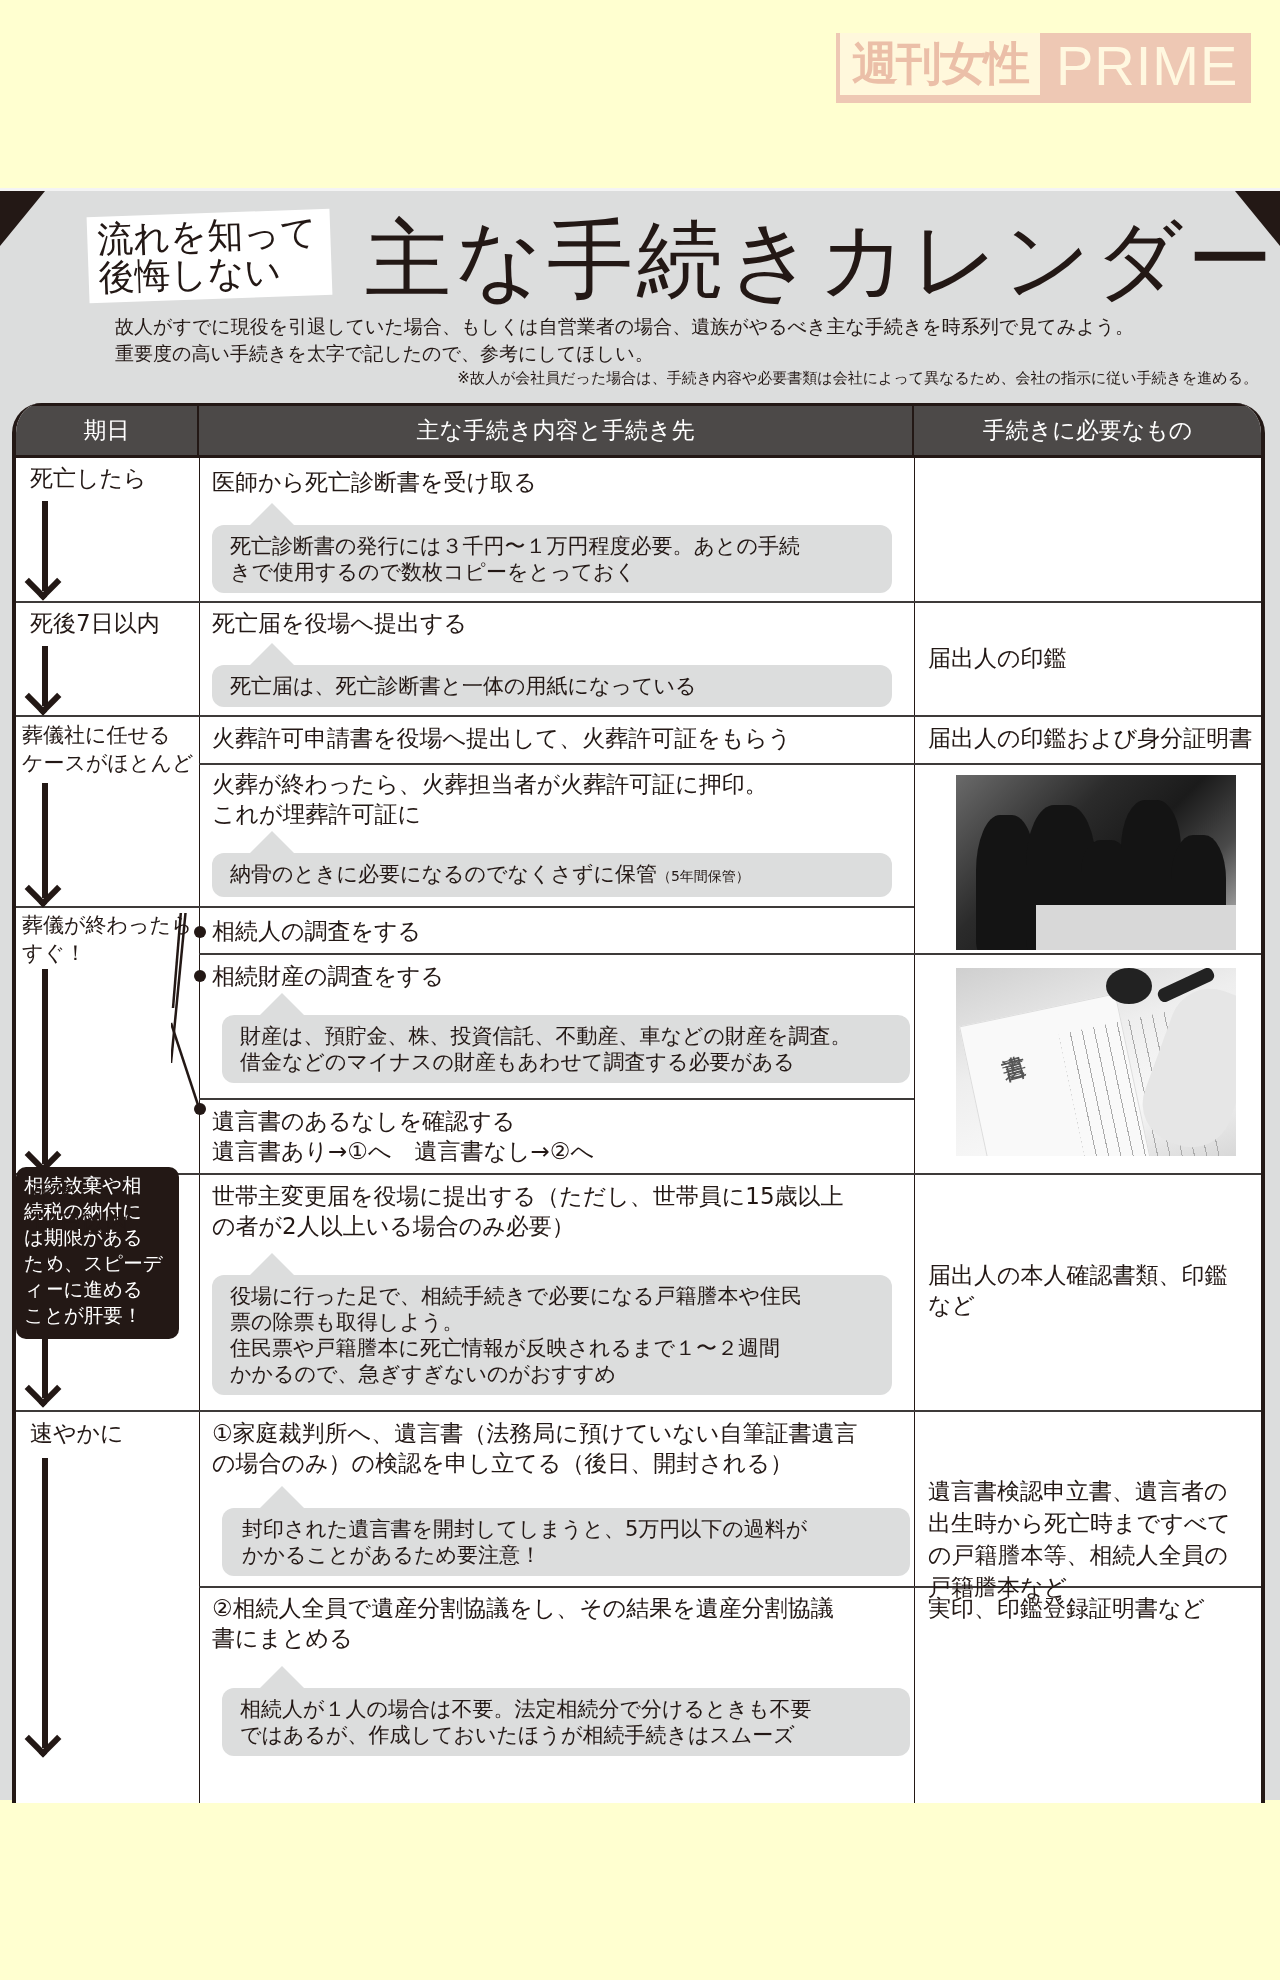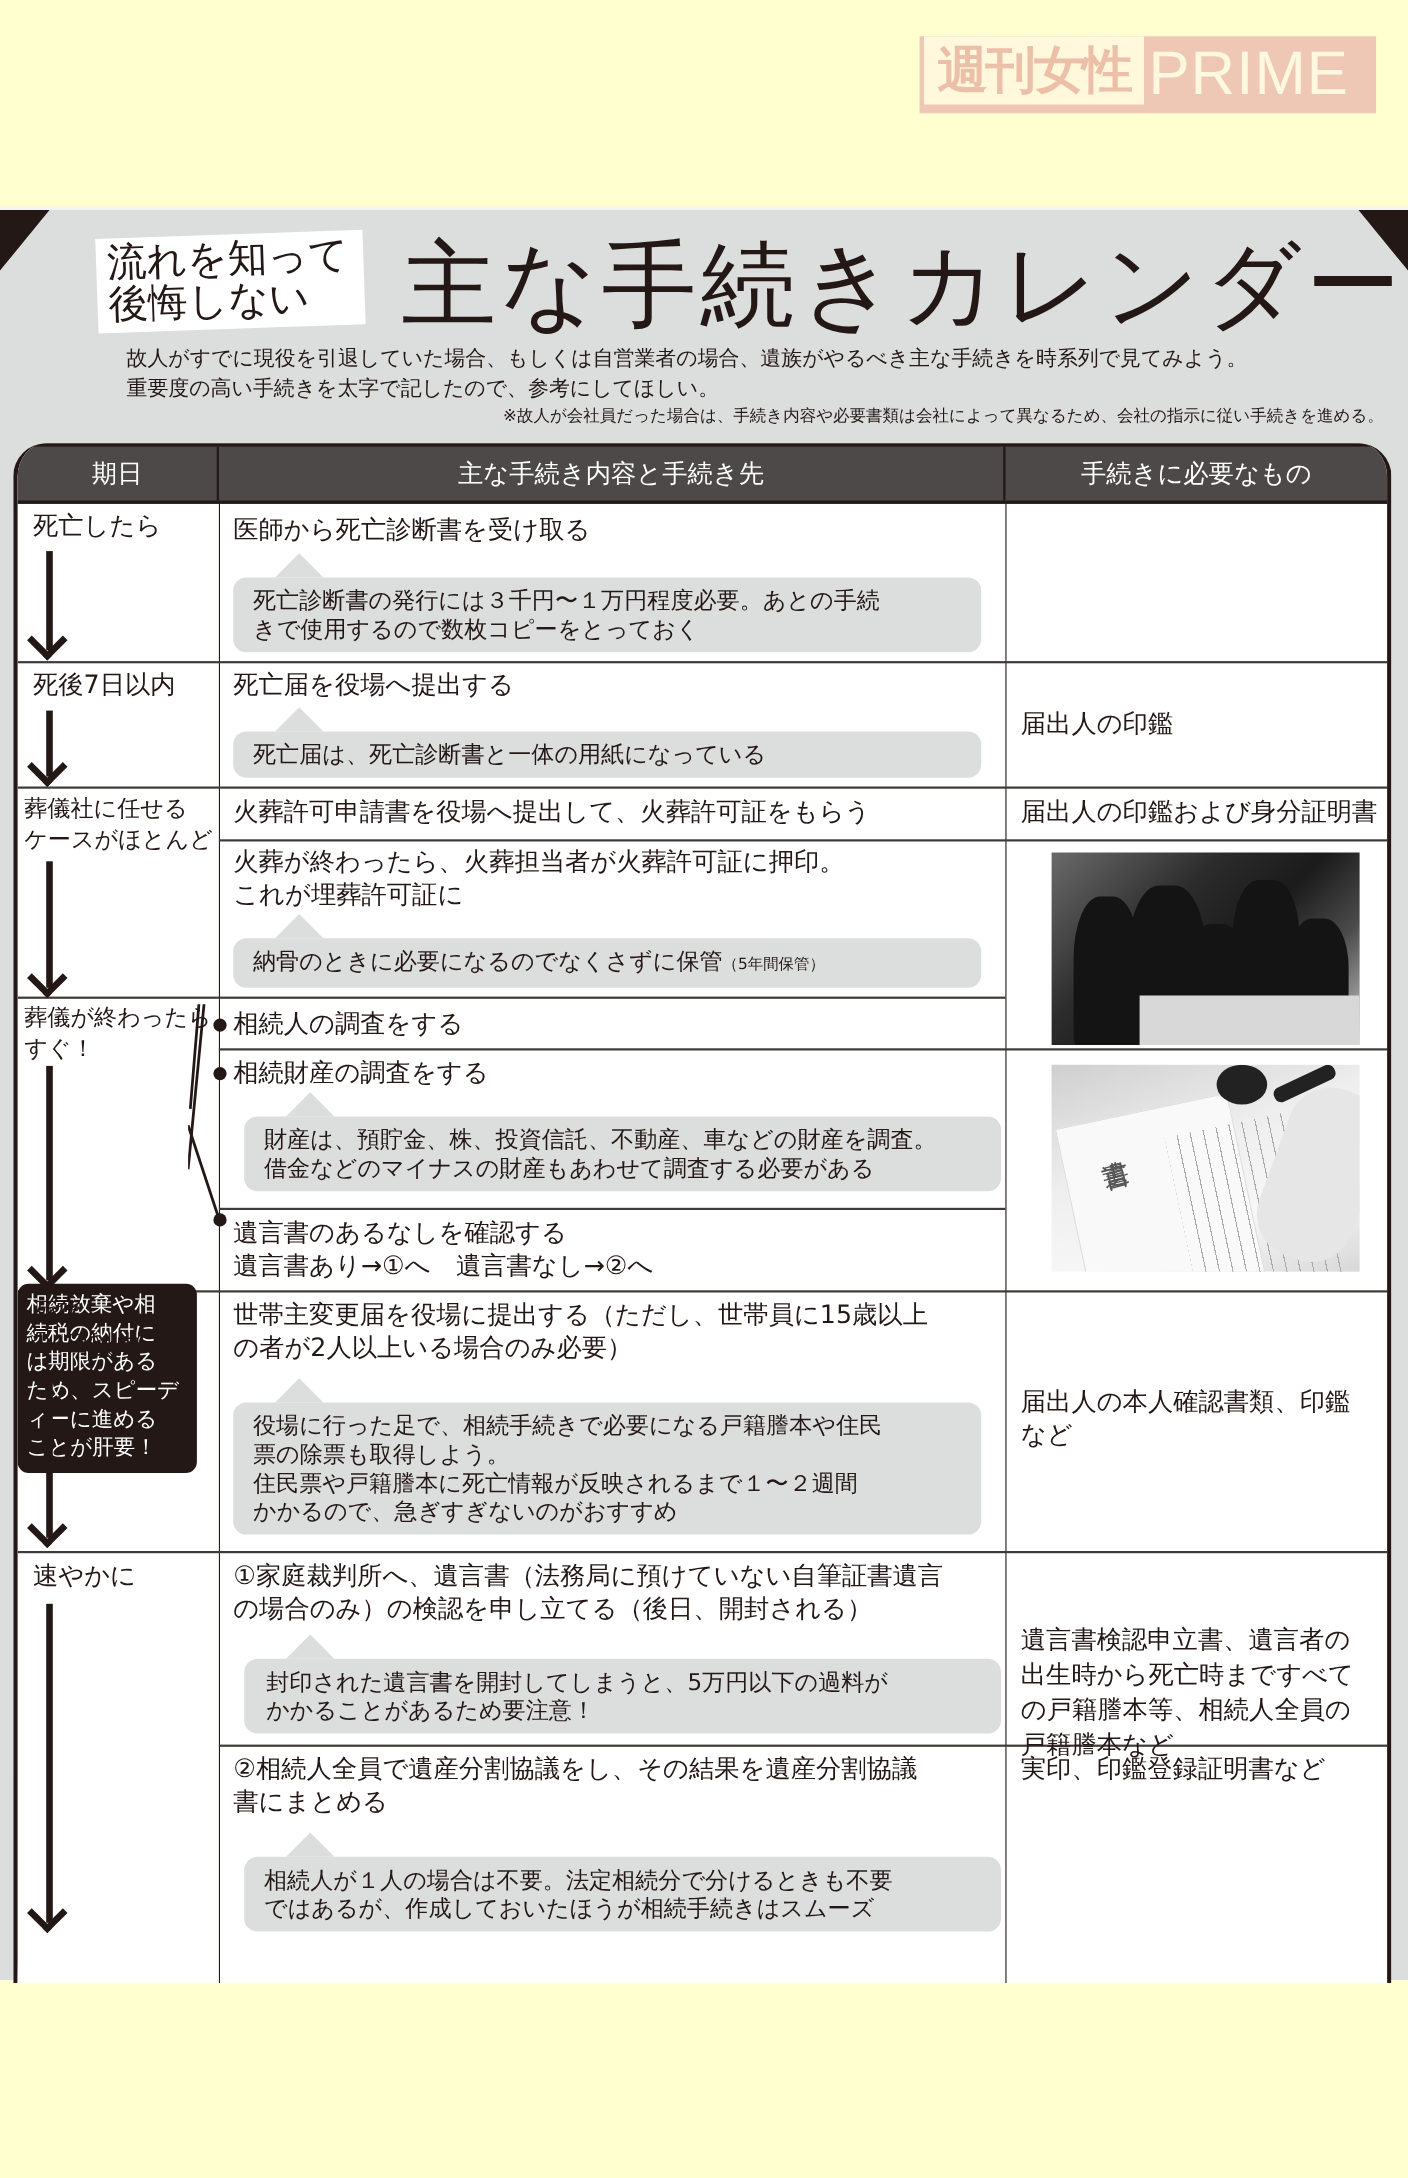--- a/index.html
+++ b/index.html
@@ -14,21 +14,21 @@
     position: absolute; left: 836px; top: 33px; width: 415px; height: 70px;
     background: #EEC8B4; display: flex; 
   }
   .logo .jp {
     background: #FFF8DC; color: #EBBFA8; height: 62px; margin-left: 4px;
     width: 200px; display: flex; align-items: center; justify-content: center;
     font-size: 46px; font-weight: bold; letter-spacing: -2px;
   }
   .logo .en {
     color: #FFF8E0; font-size: 56px; font-family: "Liberation Sans", sans-serif;
-    padding-left: 4px; letter-spacing: 1px;
+    padding-left: 16px; letter-spacing: 1px;
   }
   .panel {
     position: absolute; left: 0; top: 188px; width: 1280px; height: 1612px;
     background: #DCDDDD; border-top: 3px solid #F4F4F4;
   }
   .corner-l {
     position: absolute; left: 0; top: 0; width: 0; height: 0;
     border-top: 55px solid #231815; border-right: 45px solid transparent;
   }
   .corner-r {

